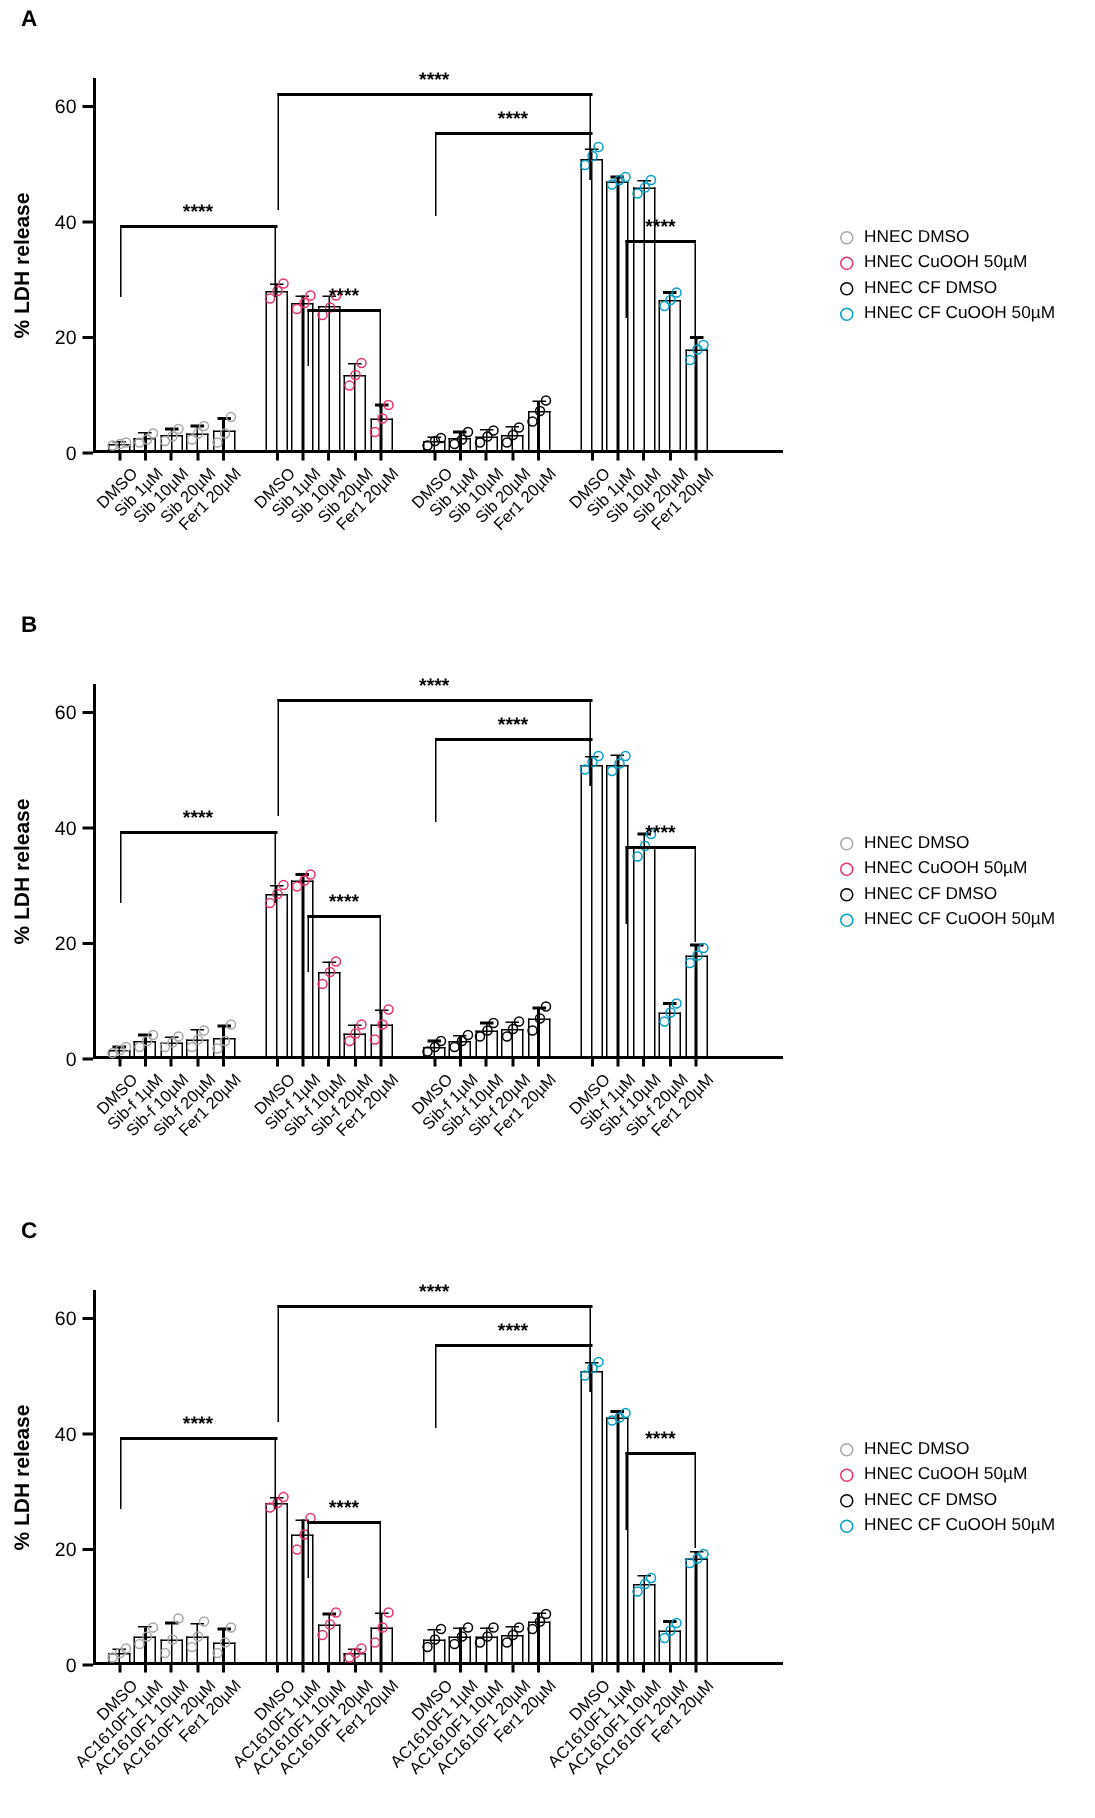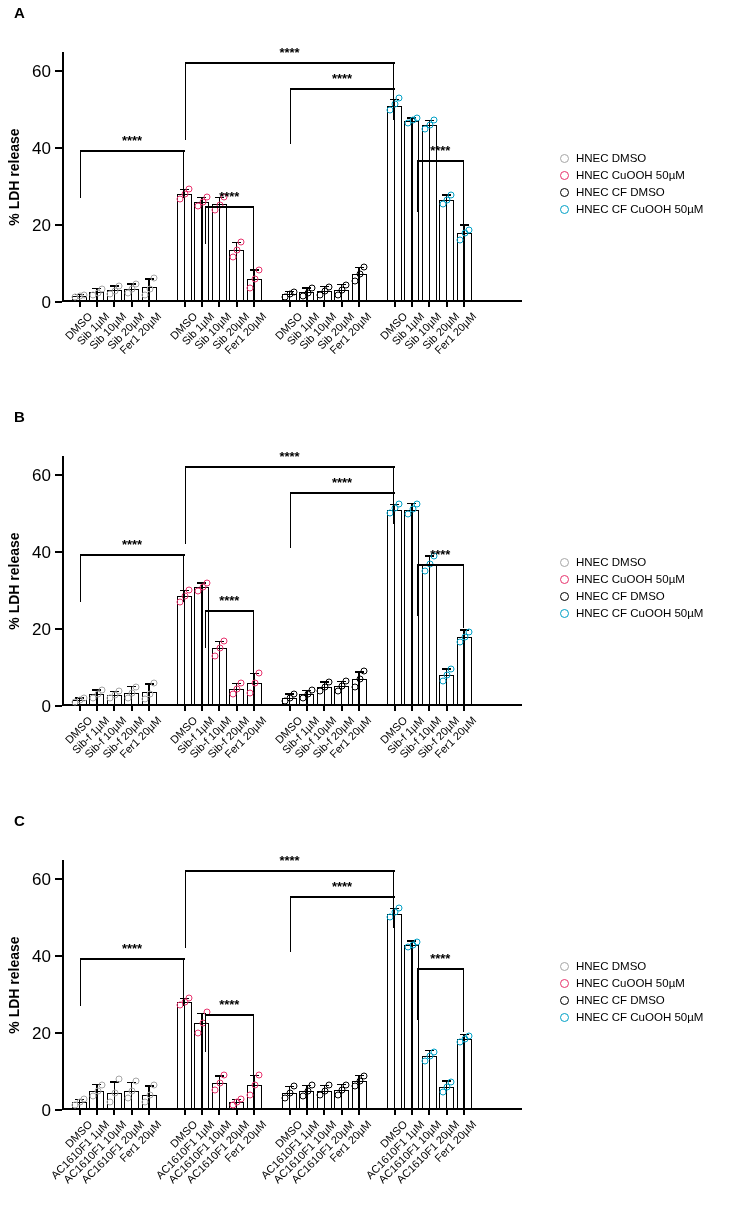--- a/index.html
+++ b/index.html
@@ -14,21 +14,21 @@
   .panel{position:absolute;left:0;width:730px;height:404px;}
   .panel-letter{
     position:absolute;left:14px;top:4px;font-size:15px;font-weight:700;
   }
 
   .plot-area{position:absolute;left:62px;top:52px;width:460px;height:250px;}
 
   
   .yaxis{position:absolute;left:0;top:0;width:2px;height:250px;background:#000;}
   .ytick{position:absolute;left:-7px;width:7px;height:2px;background:#000;}
-  .ylabel-num{position:absolute;right:calc(100% + 11px);font-size:17px;line-height:1;transform:translateY(-50%);white-space:nowrap;}
+  .ylabel-num{position:absolute;right:calc(100% + 11px);font-size:13px;line-height:1;transform:translateY(-50%);white-space:nowrap;}
   .ytitle{
     position:absolute;left:-48px;top:125px;transform:translate(-50%,-50%) rotate(-90deg);
     font-size:14px;font-weight:700;white-space:nowrap;
   }
   .xaxis{position:absolute;left:0;bottom:0;height:2px;background:#000;width:460px;}
 
   .bars{position:absolute;left:0;bottom:0;width:460px;height:250px;}
   .bar{
     position:absolute;bottom:0;box-sizing:border-box;
     border:1.4px solid #000;border-bottom:none;background:transparent;

